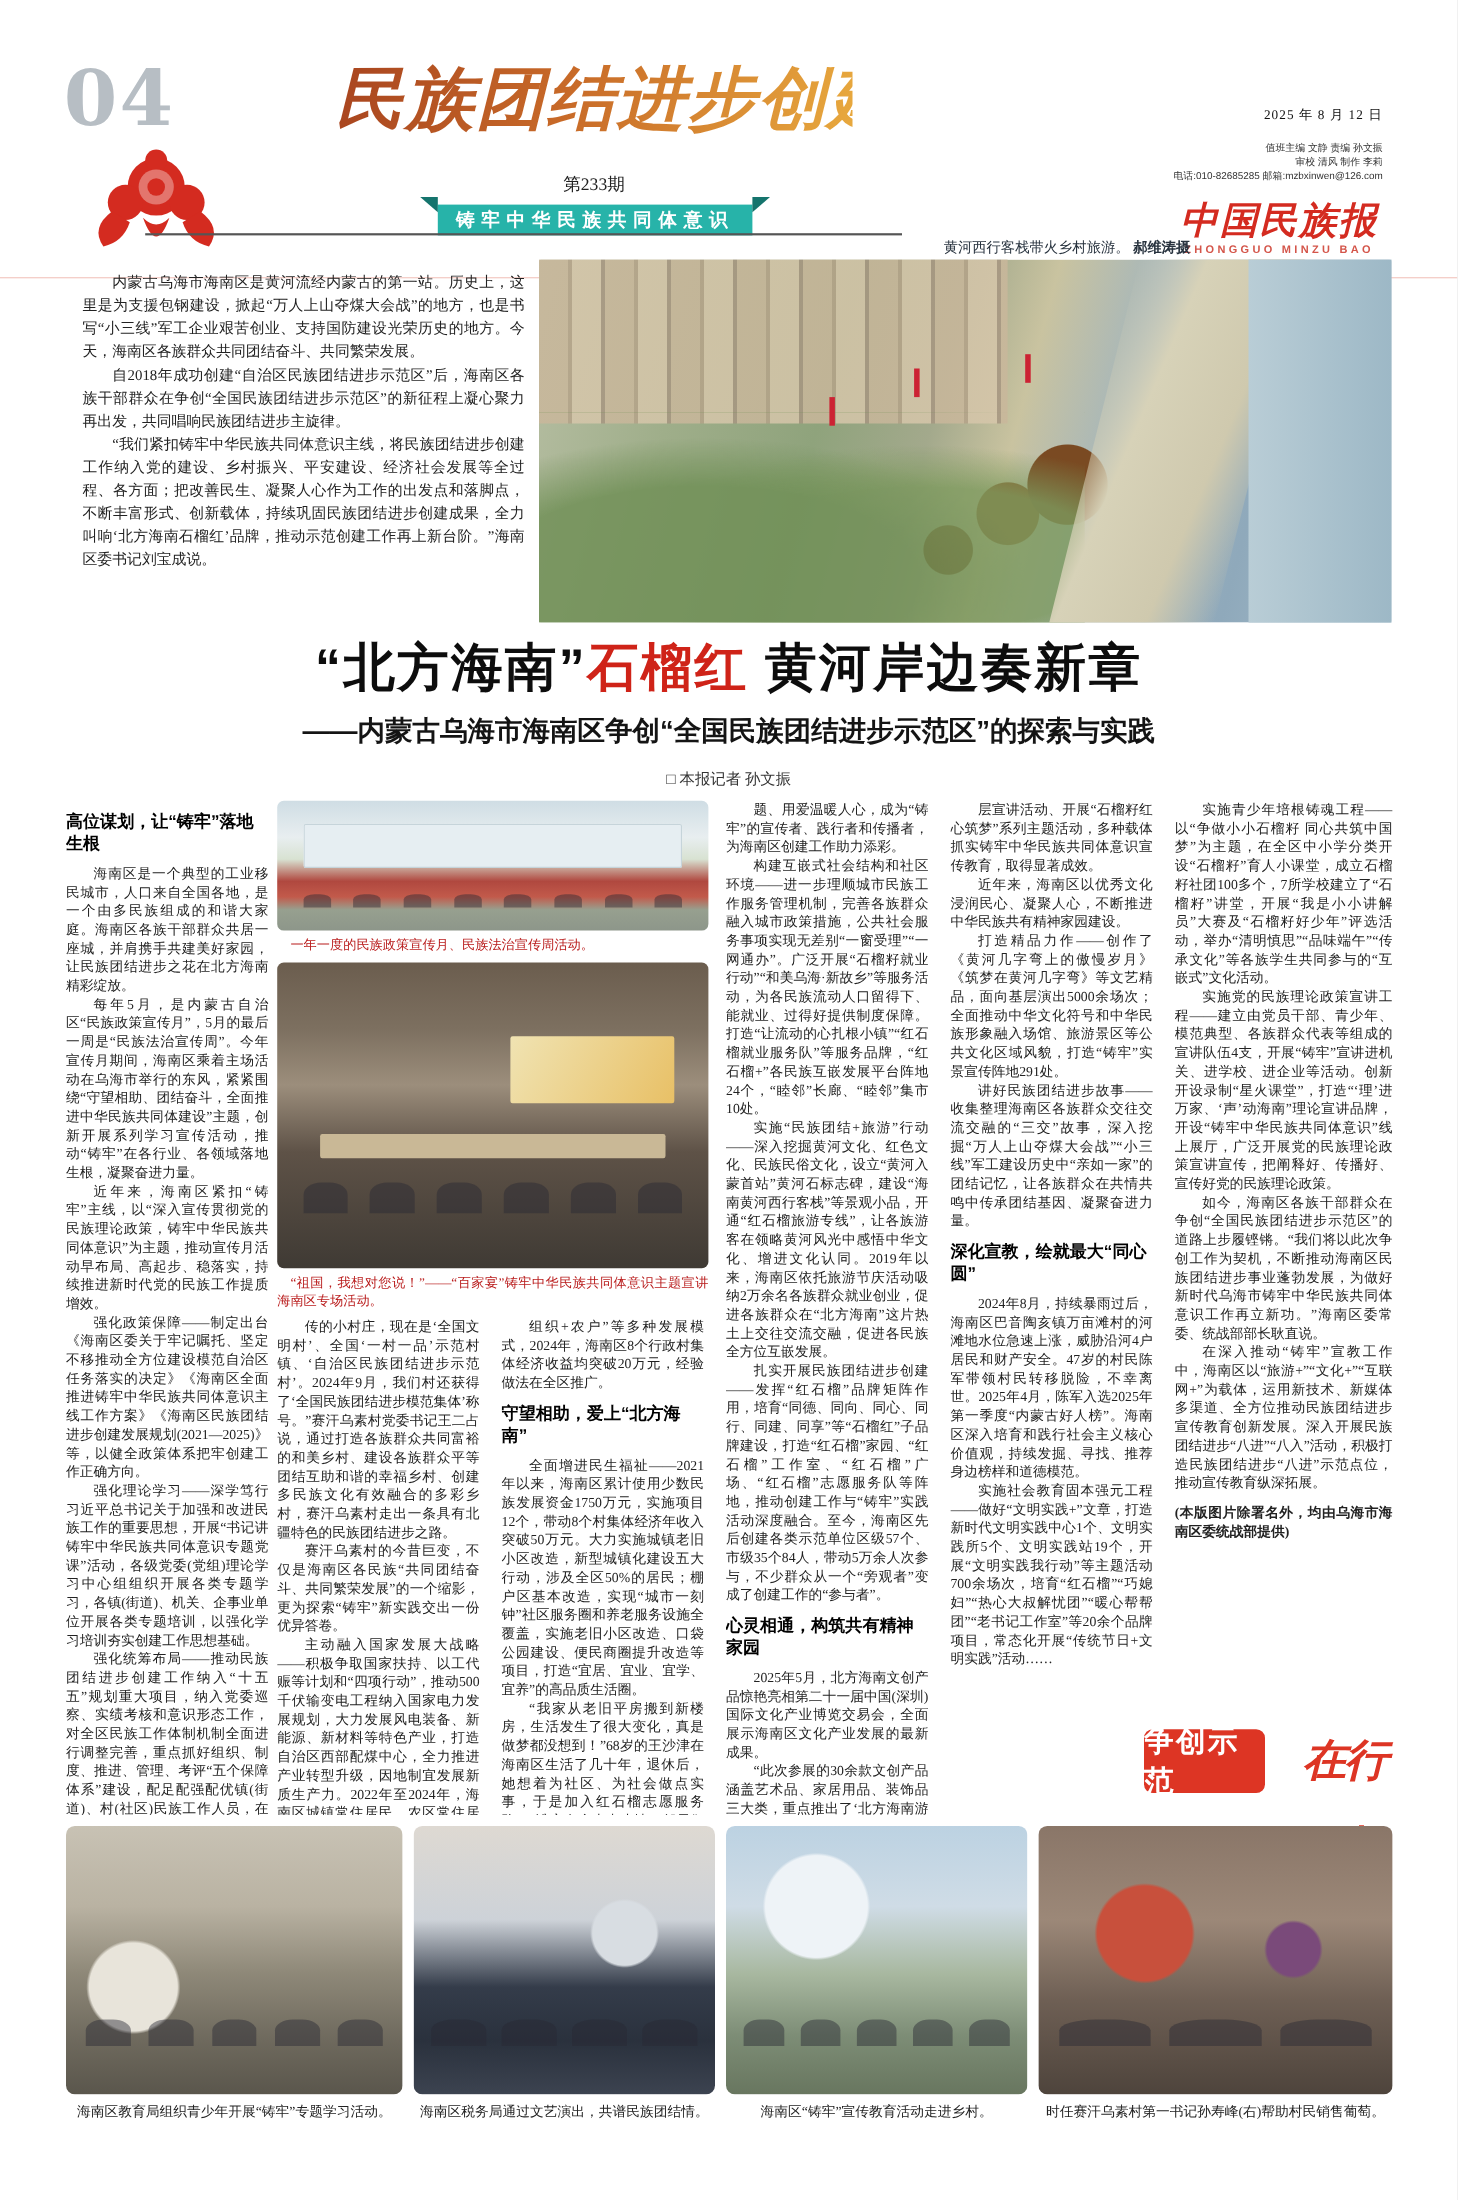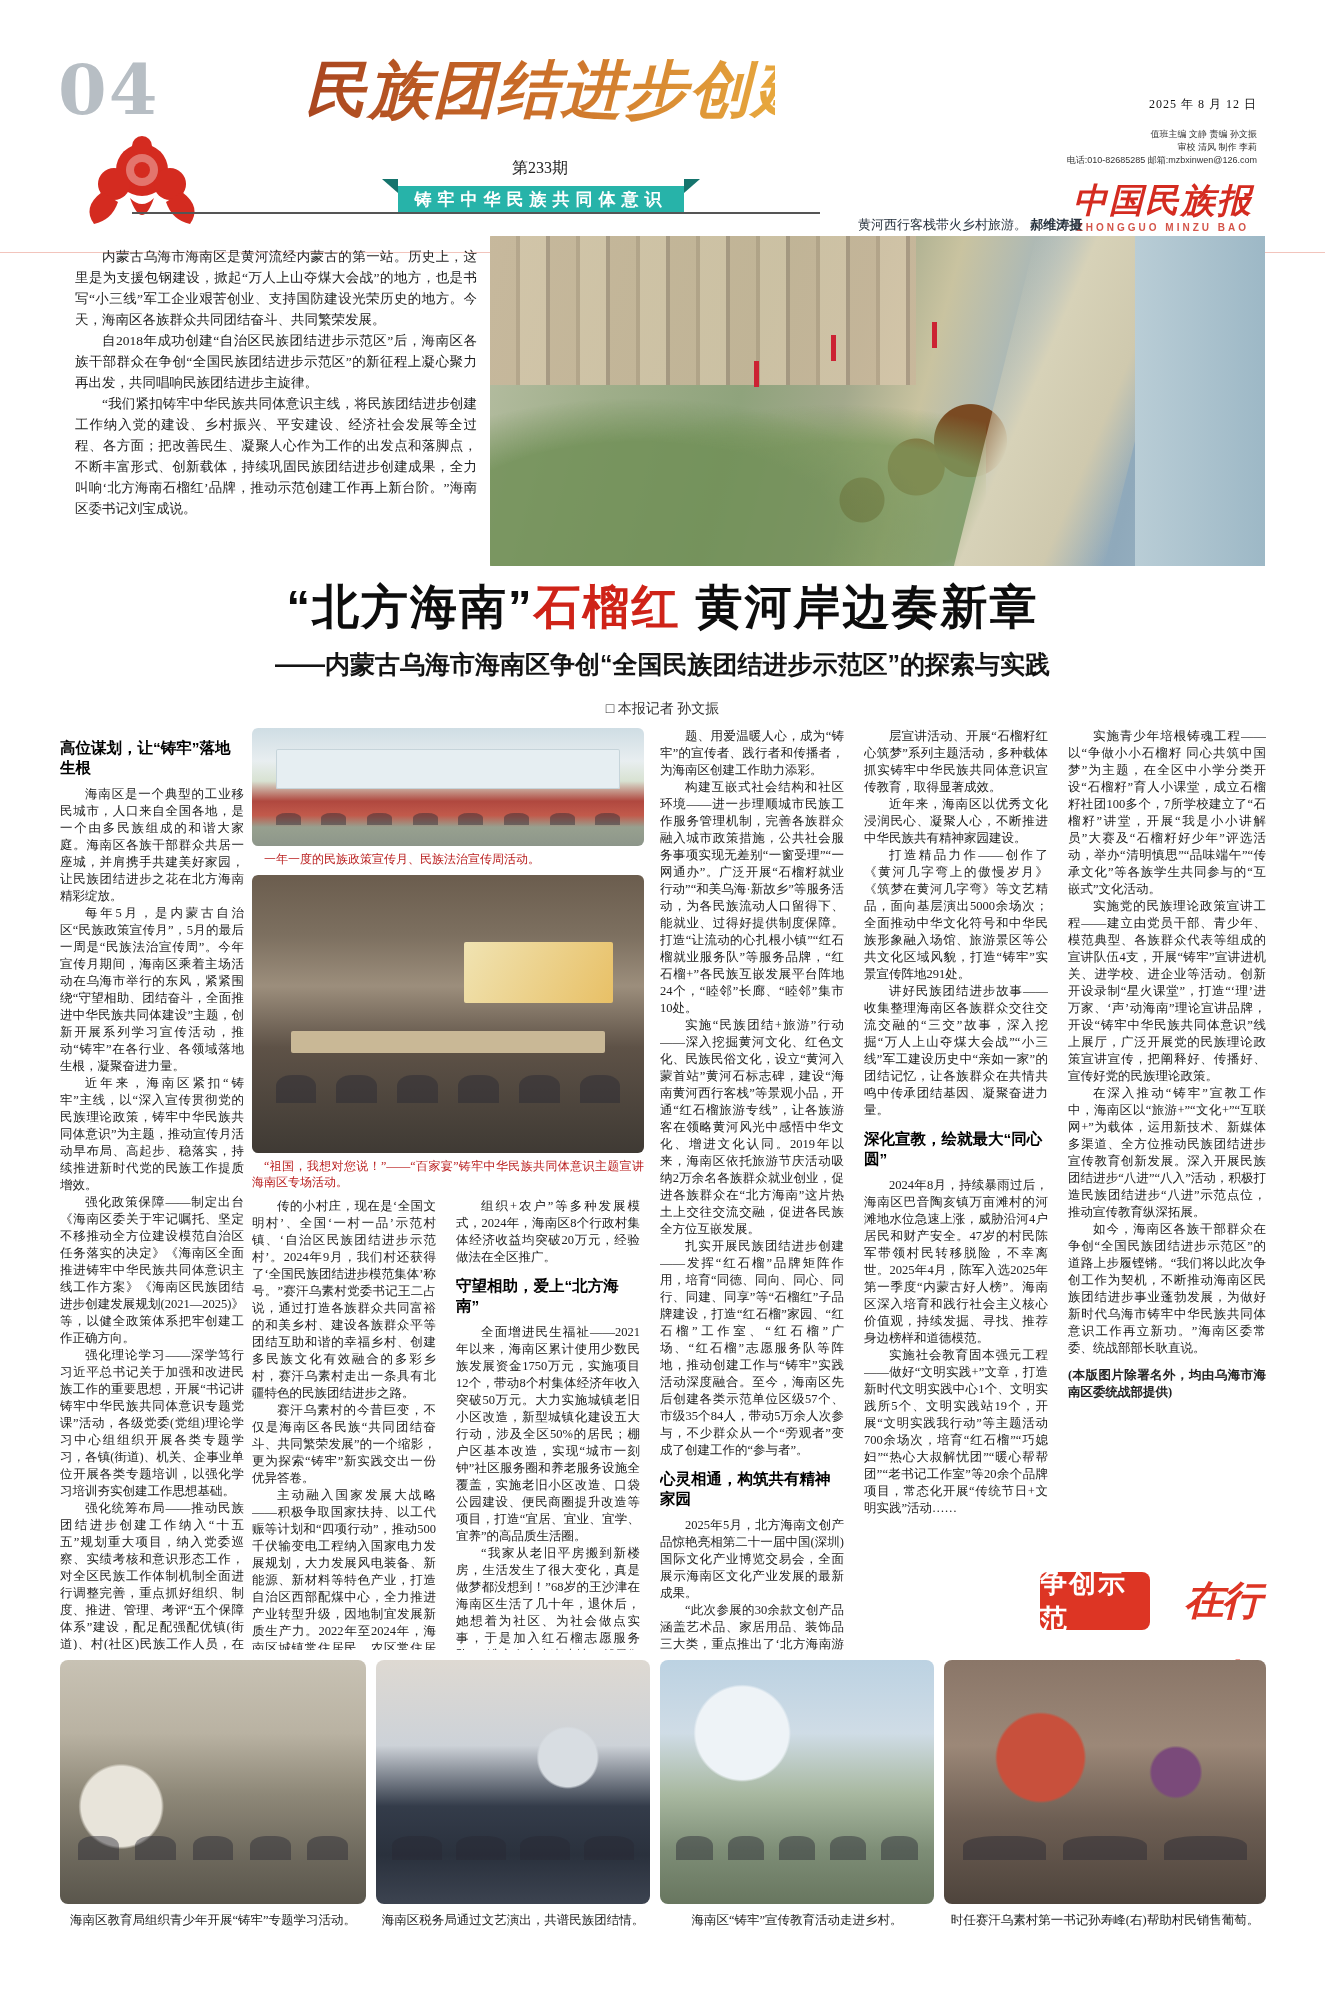--- a/index.html
+++ b/index.html
@@ -259,22 +259,22 @@
     <div>
         <p>2024年8月，持续暴雨过后，海南区巴音陶亥镇万亩滩村的河滩地水位急速上涨，威胁沿河4户居民和财产安全。47岁的村民陈军带领村民转移脱险，不幸离世。2025年4月，陈军入选2025年第一季度“内蒙古好人榜”。海南区深入培育和践行社会主义核心价值观，持续发掘、寻找、推荐身边榜样和道德模范。</p>
         <p>实施社会教育固本强元工程——做好“文明实践+”文章，打造新时代文明实践中心1个、文明实践所5个、文明实践站19个，开展“文明实践我行动”等主题活动700余场次，培育“红石榴”“巧媳妇”“热心大叔解忧团”“暖心帮帮团”“老书记工作室”等20余个品牌项目，常态化开展“传统节日+文明实践”活动……</p>
       </div>
   </div>
 
   <div class="col c6">
     <div>
         <p>实施青少年培根铸魂工程——以“争做小小石榴籽 同心共筑中国梦”为主题，在全区中小学分类开设“石榴籽”育人小课堂，成立石榴籽社团100多个，7所学校建立了“石榴籽”讲堂，开展“我是小小讲解员”大赛及“石榴籽好少年”评选活动，举办“清明慎思”“品味端午”“传承文化”等各族学生共同参与的“互嵌式”文化活动。</p>
         <p>实施党的民族理论政策宣讲工程——建立由党员干部、青少年、模范典型、各族群众代表等组成的宣讲队伍4支，开展“铸牢”宣讲进机关、进学校、进企业等活动。创新开设录制“星火课堂”，打造“‘理’进万家、‘声’动海南”理论宣讲品牌，开设“铸牢中华民族共同体意识”线上展厅，广泛开展党的民族理论政策宣讲宣传，把阐释好、传播好、宣传好党的民族理论政策。</p>
+        <p>如今，海南区各族干部群众在争创“全国民族团结进步示范区”的道路上步履铿锵。“我们将以此次争创工作为契机，不断推动海南区民族团结进步事业蓬勃发展，为做好新时代乌海市铸牢中华民族共同体意识工作再立新功。”海南区委常委、统战部部长耿直说。</p>
         <p>在深入推动“铸牢”宣教工作中，海南区以“旅游+”“文化+”“互联网+”为载体，运用新技术、新媒体多渠道、全方位推动民族团结进步宣传教育创新发展。深入开展民族团结进步“八进”“八入”活动，积极打造民族团结进步“八进”示范点位，推动宣传教育纵深拓展。</p>
-        <p>如今，海南区各族干部群众在争创“全国民族团结进步示范区”的道路上步履铿锵。“我们将以此次争创工作为契机，不断推动海南区民族团结进步事业蓬勃发展，为做好新时代乌海市铸牢中华民族共同体意识工作再立新功。”海南区委常委、统战部部长耿直说。</p>
       </div>
     <p class="closing-note">(本版图片除署名外，均由乌海市海南区委统战部提供)</p>
   </div>
 
   <div class="badge">
     <div class="box">争创示范</div>
     <div class="script">在行动</div>
   </div>
 
   <div class="bphoto bp1">

